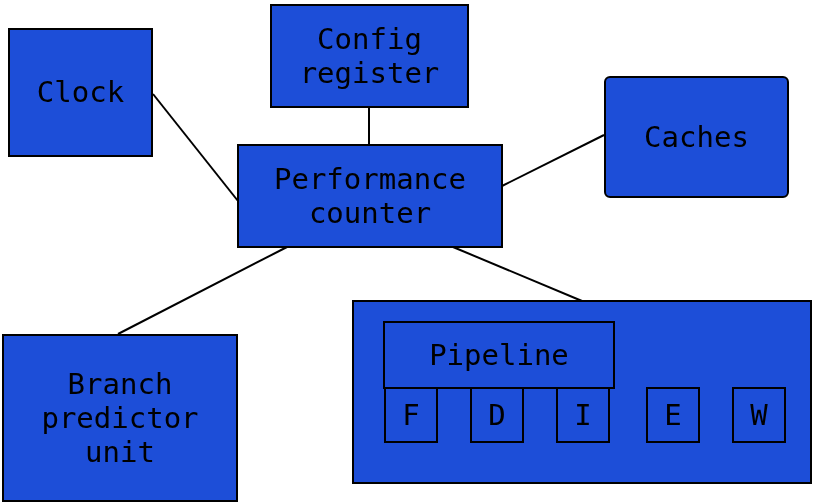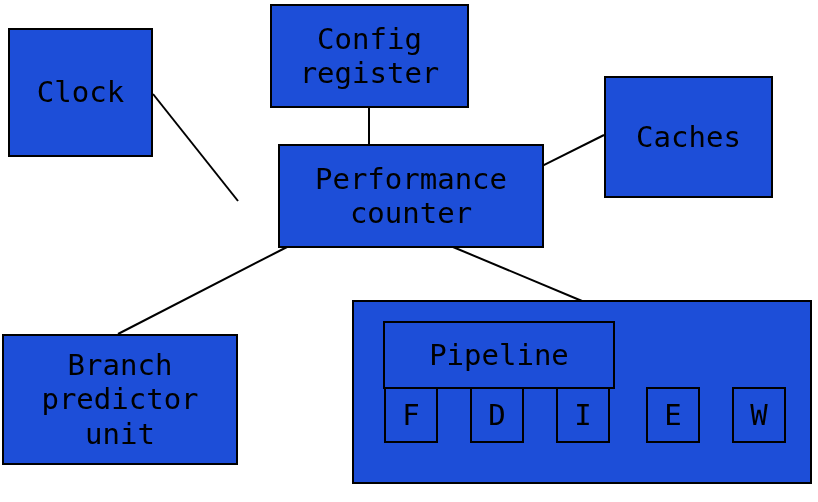--- a/index.html
+++ b/index.html
@@ -23,23 +23,23 @@
     display: flex;
     align-items: center;
     justify-content: center;
     text-align: center;
     color: #000000;
     line-height: 1.18;
     white-space: pre-line;
   }
   #clock-box        { left: 8px;   top: 28px;  width: 145px; height: 129px; font-size: 29px; }
   #config-box       { left: 270px; top: 4px;   width: 199px; height: 104px; font-size: 29px; }
-  #perf-box         { left: 237px; top: 144px; width: 266px; height: 104px; font-size: 29px; margin-left: 41px; }
-  #caches-box       { left: 604px; top: 76px;  width: 169px; height: 122px; font-size: 29px; }
-  #branch-box       { left: 2px;   top: 334px; width: 236px; height: 131px; font-size: 29px; }
+  #perf-box         { left: 237px; top: 144px; width: 266px; height: 104px; font-size: 29px; }
+  #caches-box       { left: 604px; top: 76px;  width: 185px; height: 122px; font-size: 29px; border-radius: 6px; }
+  #branch-box       { left: 2px;   top: 334px; width: 236px; height: 168px; font-size: 29px; }
 
   #pipeline-group   { left: 352px; top: 300px; width: 460px; height: 184px;
                       display: block; }
   #pipeline-label   { left: 383px; top: 321px; width: 232px; height: 68px; font-size: 29px; }
 
   .stage {
     position: absolute;
     top: 387px;
     width: 54px;
     height: 56px;

